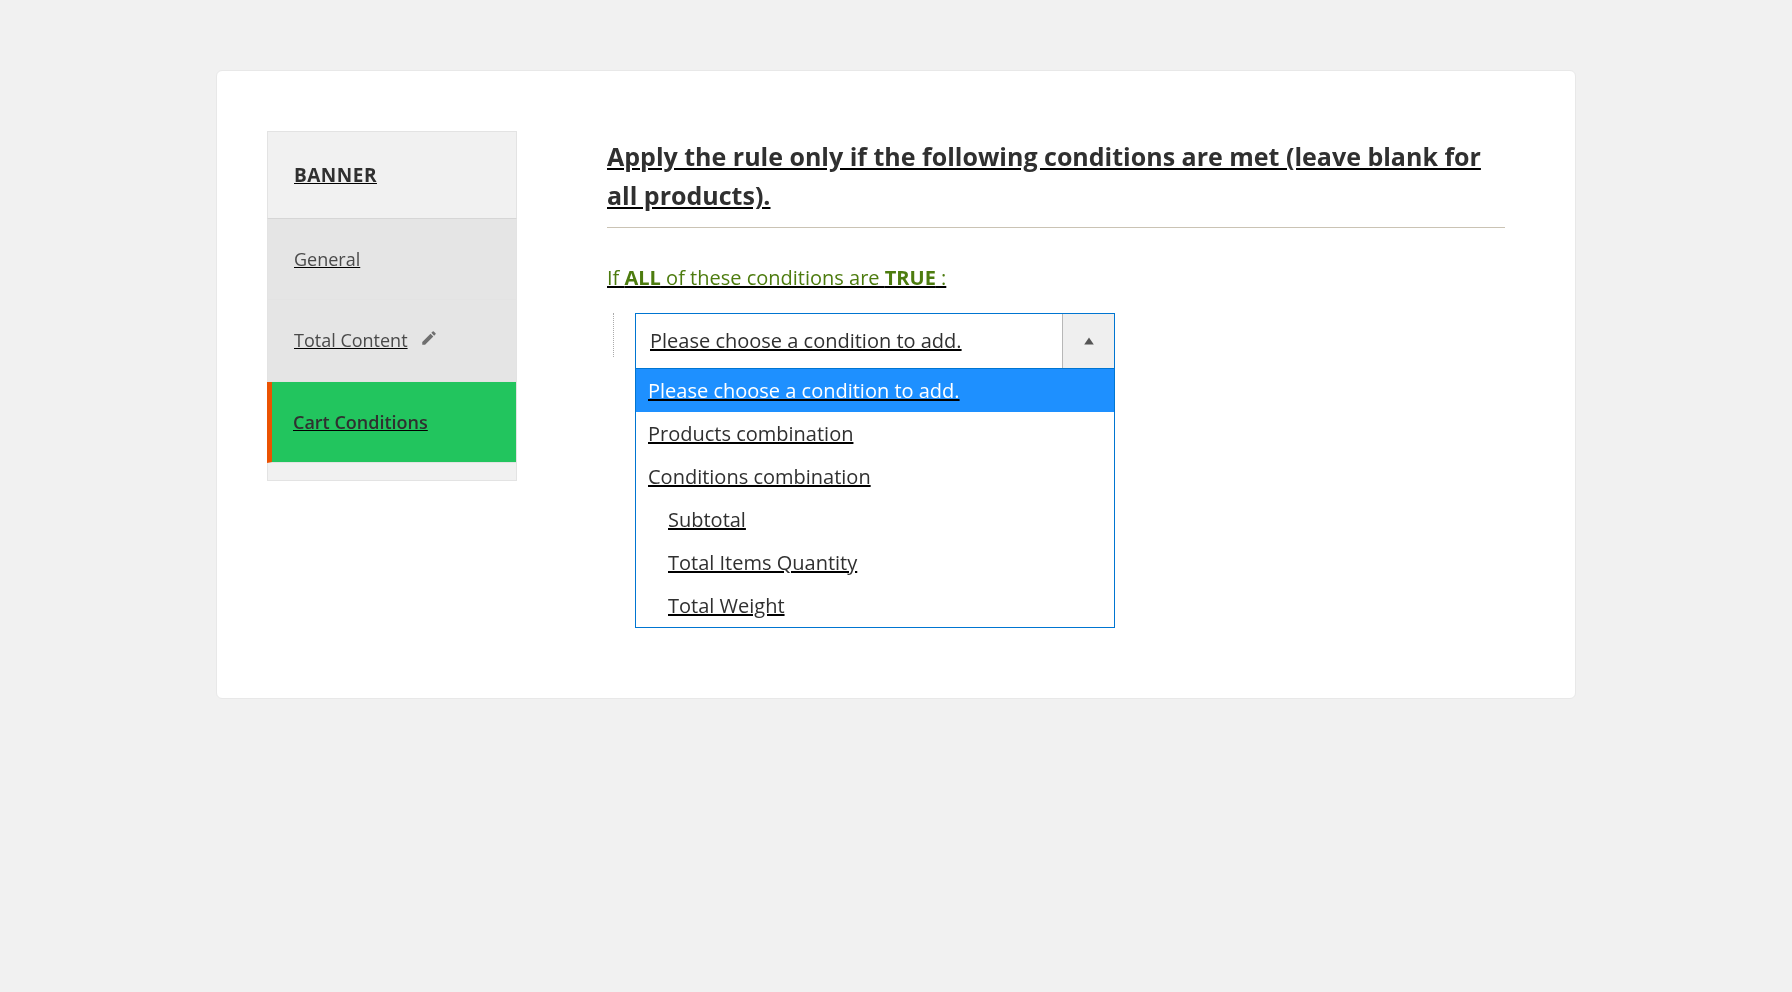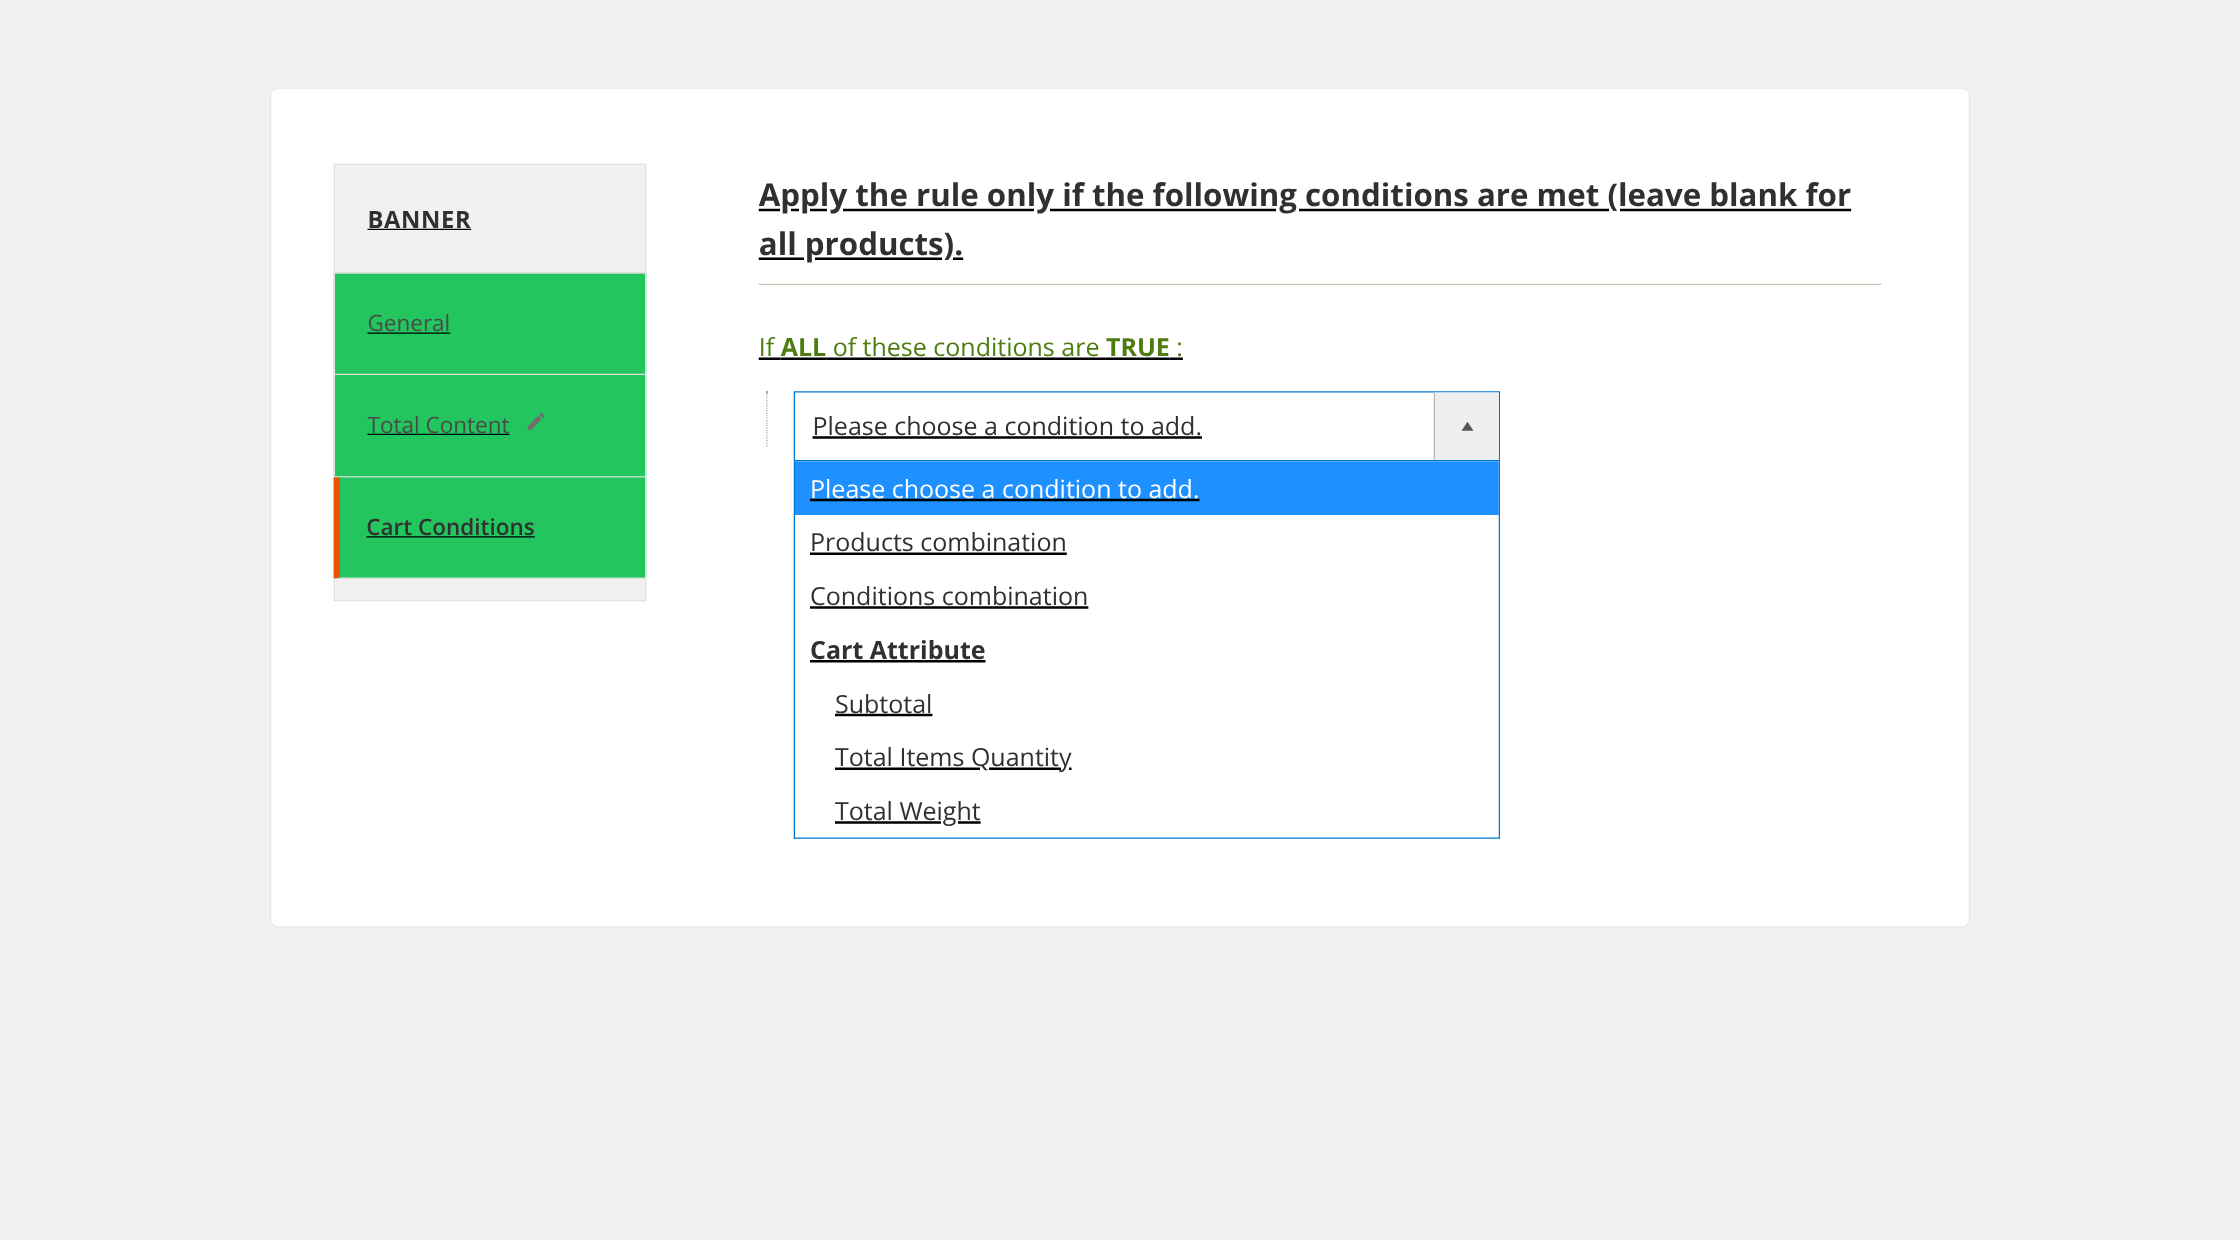--- a/index.html
+++ b/index.html
@@ -32,21 +32,21 @@
     background: #f1f1f1;
     border: 1px solid #e3e3e3;
     border-bottom: 1px solid #d6d6d6;
     padding: 30px 26px;
     font-weight: 700;
     font-size: 19px;
     color: #303030;
     letter-spacing: 0.5px;
   }
   .sidebar-item {
-    background: #22c55e;
+    background: #e5e5e5;
     border: 1px solid #e3e3e3;
     border-top: none;
     padding: 28px 26px;
     font-size: 18px;
     color: #4a4a4a;
     display: flex;
     align-items: center;
     gap: 12px;
     cursor: pointer;
   }
@@ -98,21 +98,21 @@
     position: absolute;
     left: 6px;
     top: 0;
     bottom: 0;
     border-left: 1px dotted #aaa;
   }
   .condition-row {
     display: flex;
     align-items: flex-start;
   }
-  .select-wrap { position: relative; width: 565px; }
+  .select-wrap { position: relative; width: 480px; }
   .select-display {
     display: flex;
     align-items: stretch;
     border: 1px solid #0075d1;
     background: #fff;
     height: 56px;
     cursor: pointer;
   }
   .select-text {
     flex: 1;
@@ -191,21 +191,20 @@
           <div class="select-arrow">
             <svg viewBox="0 0 10 10">
                 <polygon points="5,2 9,8 1,8"></polygon>
               </svg>
           </div>
         </div>
         <div class="dropdown">
           <div class="opt highlight">Please choose a condition to add.</div>
           <div class="opt">Products combination</div>
           <div class="opt">Conditions combination</div>
-          <div class="opt group-label">Cart Attribute</div>
           <div class="opt child">Subtotal</div>
           <div class="opt child">Total Items Quantity</div>
           <div class="opt child">Total Weight</div>
         </div>
       </div>
     </div>
   </div>
 
 </div>
 

